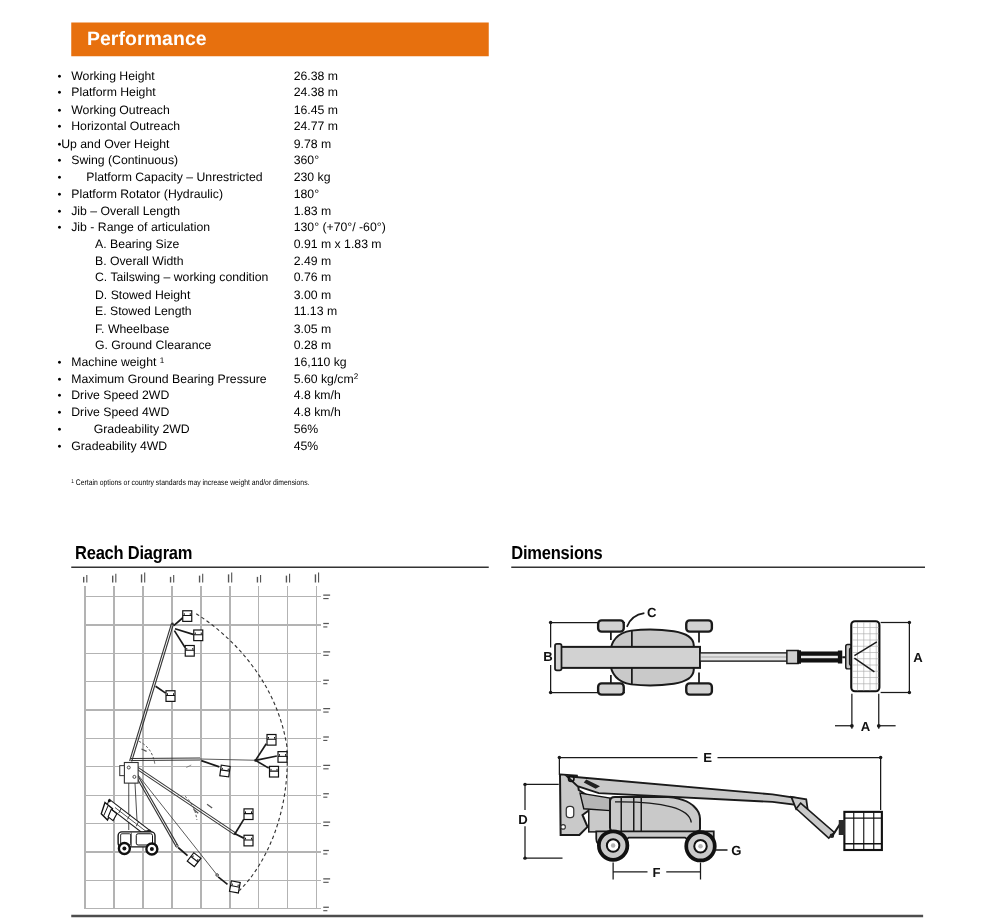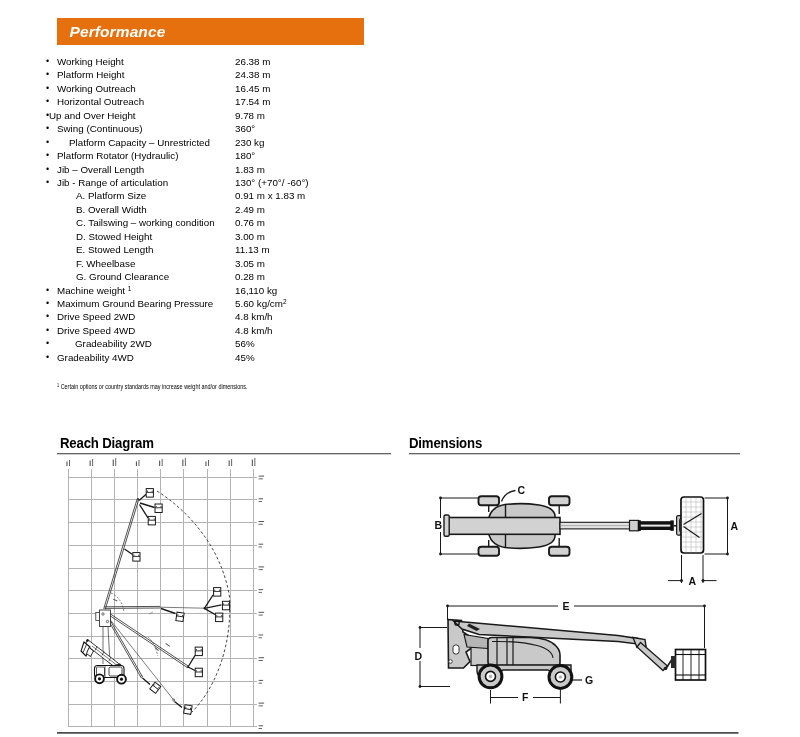--- a/index.html
+++ b/index.html
@@ -1,17 +1,17 @@
 <!DOCTYPE html>
 <html><head><meta charset="utf-8">
 <style>
   html,body { margin:0; padding:0; }
   body { width:800px; height:737px; position:relative; background:#ffffff;
          font-family:"Liberation Sans",sans-serif; overflow:hidden; }
-  .hdr { position:absolute; left:57px; top:18px; width:307px; height:27px; background:#e7700e;font-style:italic; }
+  .hdr { position:absolute; left:57px; top:18px; width:334px; height:27px; background:#e7700e; }
   .hdr span { position:absolute; left:12.5px; top:4.5px; color:#fff; font-size:15.5px; font-weight:bold; letter-spacing:0.1px; }
   .row { position:absolute; left:0; width:420px; height:13.45px; line-height:13.45px;
           font-size:9.8px; color:#000; }
   .bu { position:absolute; left:46px; font-size:9px; }
   .lab { position:absolute; transform-origin:0 50%; white-space:nowrap; }
   .val { position:absolute; left:235px; transform-origin:0 50%; white-space:nowrap;text-align:right; }
   sup { font-size:6.5px; vertical-align:baseline; position:relative; top:-3px; }
   .foot { position:absolute; left:57px; top:383px; font-size:6.5px; color:#000; transform:scaleX(0.84); transform-origin:0 0;}
   .foot sup { font-size:4.5px; top:-2px; }
   .stitle { position:absolute; top:434px; font-size:15px; font-weight:bold; color:#000;
@@ -33,21 +33,21 @@
     <span class="val">24.38 m</span>
   </div>
 <div class="row" style="top:81.80px">
     <span class="bu">•</span>
     <span class="lab" style="left:57px">Working Outreach</span>
     <span class="val">16.45 m</span>
   </div>
 <div class="row" style="top:95.25px">
     <span class="bu">•</span>
     <span class="lab" style="left:57px">Horizontal Outreach</span>
-    <span class="val">17.54 m</span>
+    <span class="val">24.77 m</span>
   </div>
 <div class="row" style="top:108.70px">
     <span class="bu">•</span>
     <span class="lab" style="left:49px">Up and Over Height</span>
     <span class="val">9.78 m</span>
   </div>
 <div class="row" style="top:122.15px">
     <span class="bu">•</span>
     <span class="lab" style="left:57px">Swing (Continuous)</span>
     <span class="val">360°</span>
@@ -66,21 +66,21 @@
     <span class="bu">•</span>
     <span class="lab" style="left:57px">Jib – Overall Length</span>
     <span class="val">1.83 m</span>
   </div>
 <div class="row" style="top:175.95px">
     <span class="bu">•</span>
     <span class="lab" style="left:57px">Jib - Range of articulation</span>
     <span class="val">130° (+70°/ -60°)</span>
   </div>
 <div class="row" style="top:189.40px">
-    <span class="lab" style="left:76px">A. Platform Size</span>
+    <span class="lab" style="left:76px">A. Bearing Size</span>
     <span class="val">0.91 m x 1.83 m</span>
   </div>
 <div class="row" style="top:202.85px">
     <span class="lab" style="left:76px">B. Overall Width</span>
     <span class="val">2.49 m</span>
   </div>
 <div class="row" style="top:216.30px">
     <span class="lab" style="left:76px">C. Tailswing – working condition</span>
     <span class="val">0.76 m</span>
   </div>

